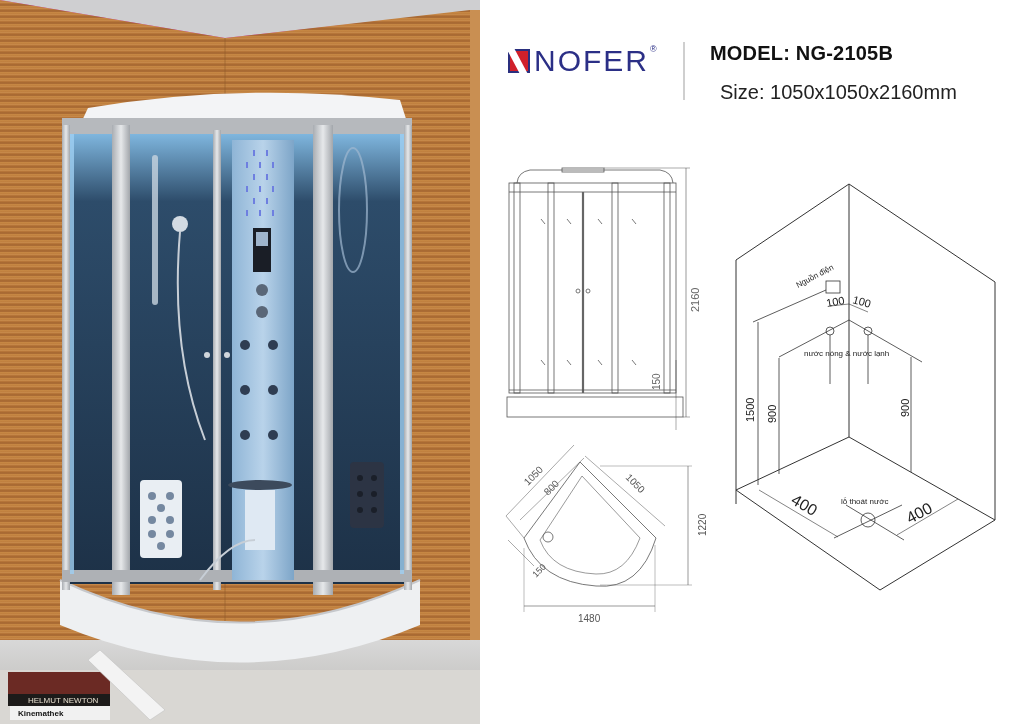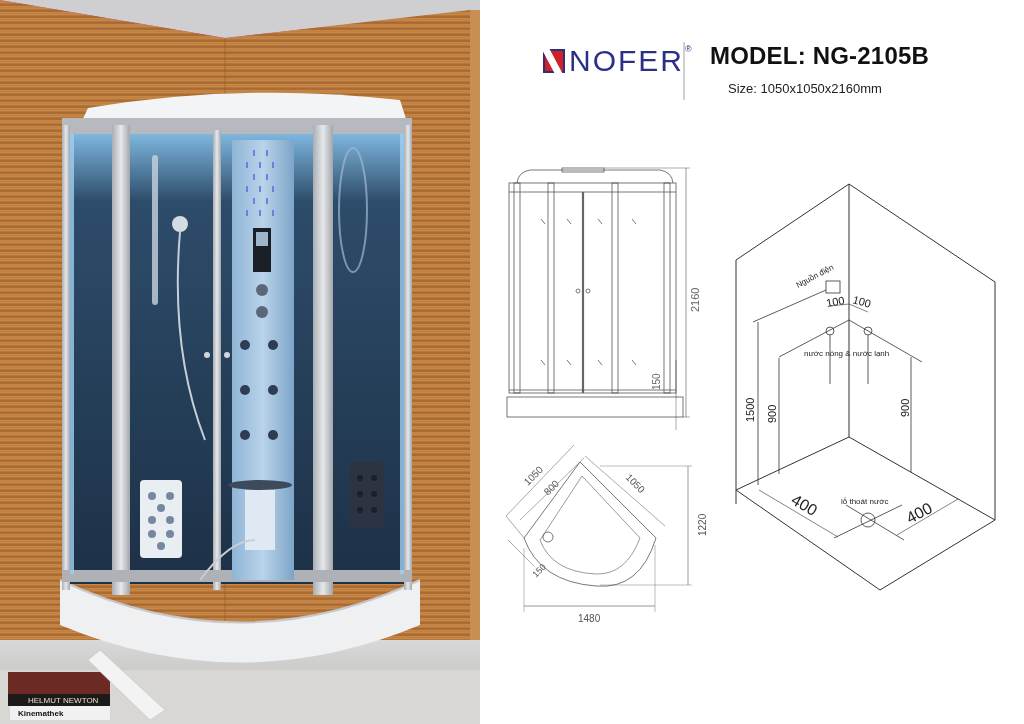--- a/index.html
+++ b/index.html
@@ -1,27 +1,27 @@
 <!DOCTYPE html>
 <html><head>
 <meta charset="utf-8">
 <style>
   html,body{margin:0;padding:0;}
   body{width:1024px;height:724px;position:relative;overflow:hidden;background:#ffffff;font-family:"Liberation Sans",sans-serif;}
   .photo{position:absolute;left:0;top:0;width:480px;height:724px;overflow:hidden;background:#d946ef;}
   .panel{position:absolute;left:480px;top:0;width:544px;height:724px;background:#ffffff;}
-  .brand{position:absolute;left:28px;top:46px;display:flex;align-items:center;margin-left:35px;}
+  .brand{position:absolute;left:28px;top:46px;display:flex;align-items:center;}
   .brand-mark{width:22px;height:24px;position:relative;background:#2a2f7e;overflow:hidden;margin-right:4px;}
   .brand-mark .red{position:absolute;left:2px;top:2px;width:18px;height:20px;background:#d0202a;}
   .brand-mark .white{position:absolute;left:6px;top:-4px;width:7px;height:34px;background:#ffffff;transform:rotate(-28deg);}
   .brand-name{font-size:30px;letter-spacing:2px;color:#2b2f86;font-weight:normal;line-height:30px;}
   .brand-reg{font-size:9px;color:#2b2f86;position:relative;top:-12px;margin-left:1px;}
   .divider{position:absolute;left:203px;top:42px;width:2px;height:58px;background:#cfcfcf;}
-  .model{position:absolute;left:230px;top:42px;font-size:24px;font-weight:bold;color:#111;letter-spacing:0.2px;}
-  .size{position:absolute;left:248px;top:81px;font-size:13px;color:#222;}
+  .model{position:absolute;left:230px;top:42px;font-size:20px;font-weight:bold;color:#111;letter-spacing:0.2px;}
+  .size{position:absolute;left:240px;top:81px;font-size:20px;color:#222;}
   svg text{font-family:"Liberation Sans",sans-serif;}
 </style>
 </head>
 <body>
 
 <div class="photo">
   <svg width="480" height="724" viewBox="0 0 480 724">
     <defs>
       <linearGradient id="wood" x1="0" y1="0" x2="0" y2="1">
         <stop offset="0" stop-color="#c88a45"></stop>

